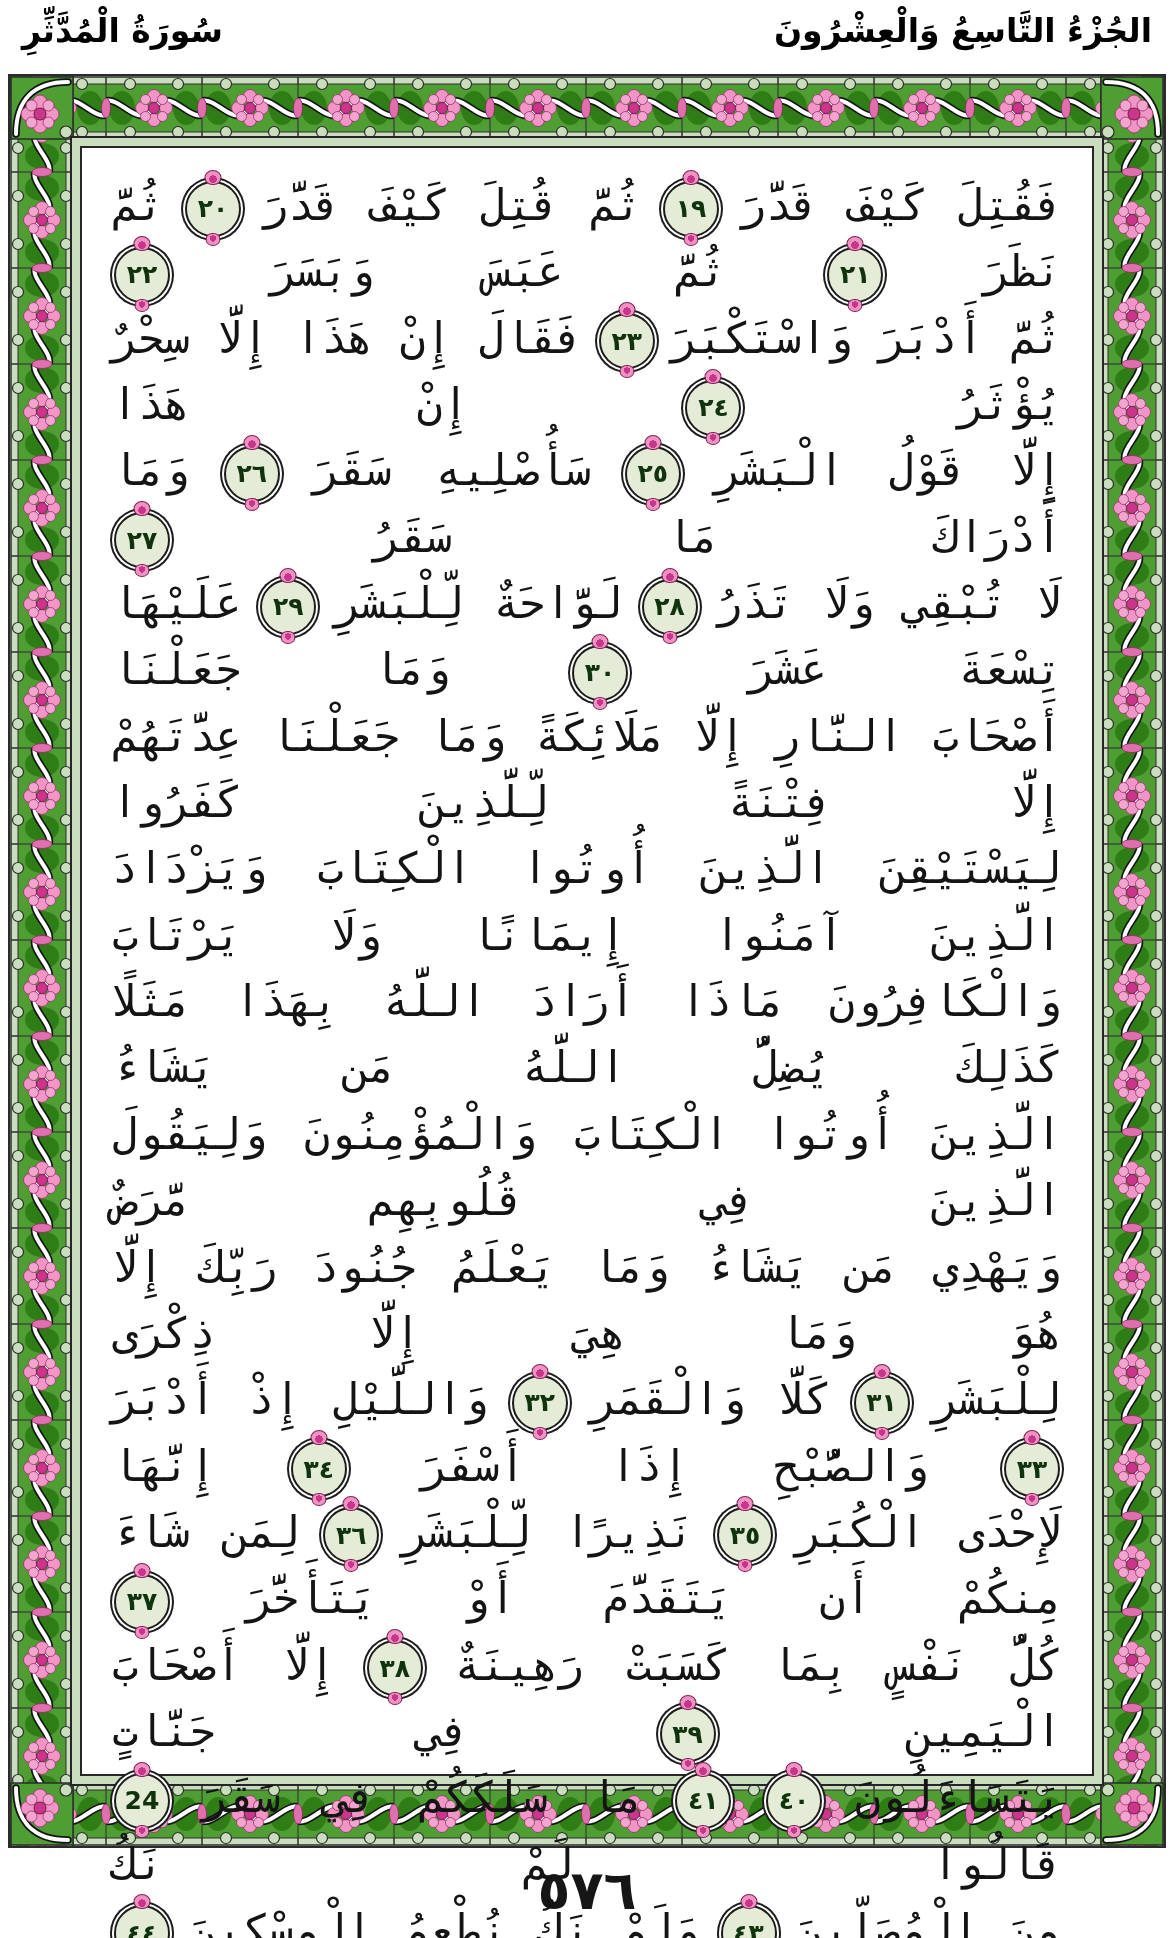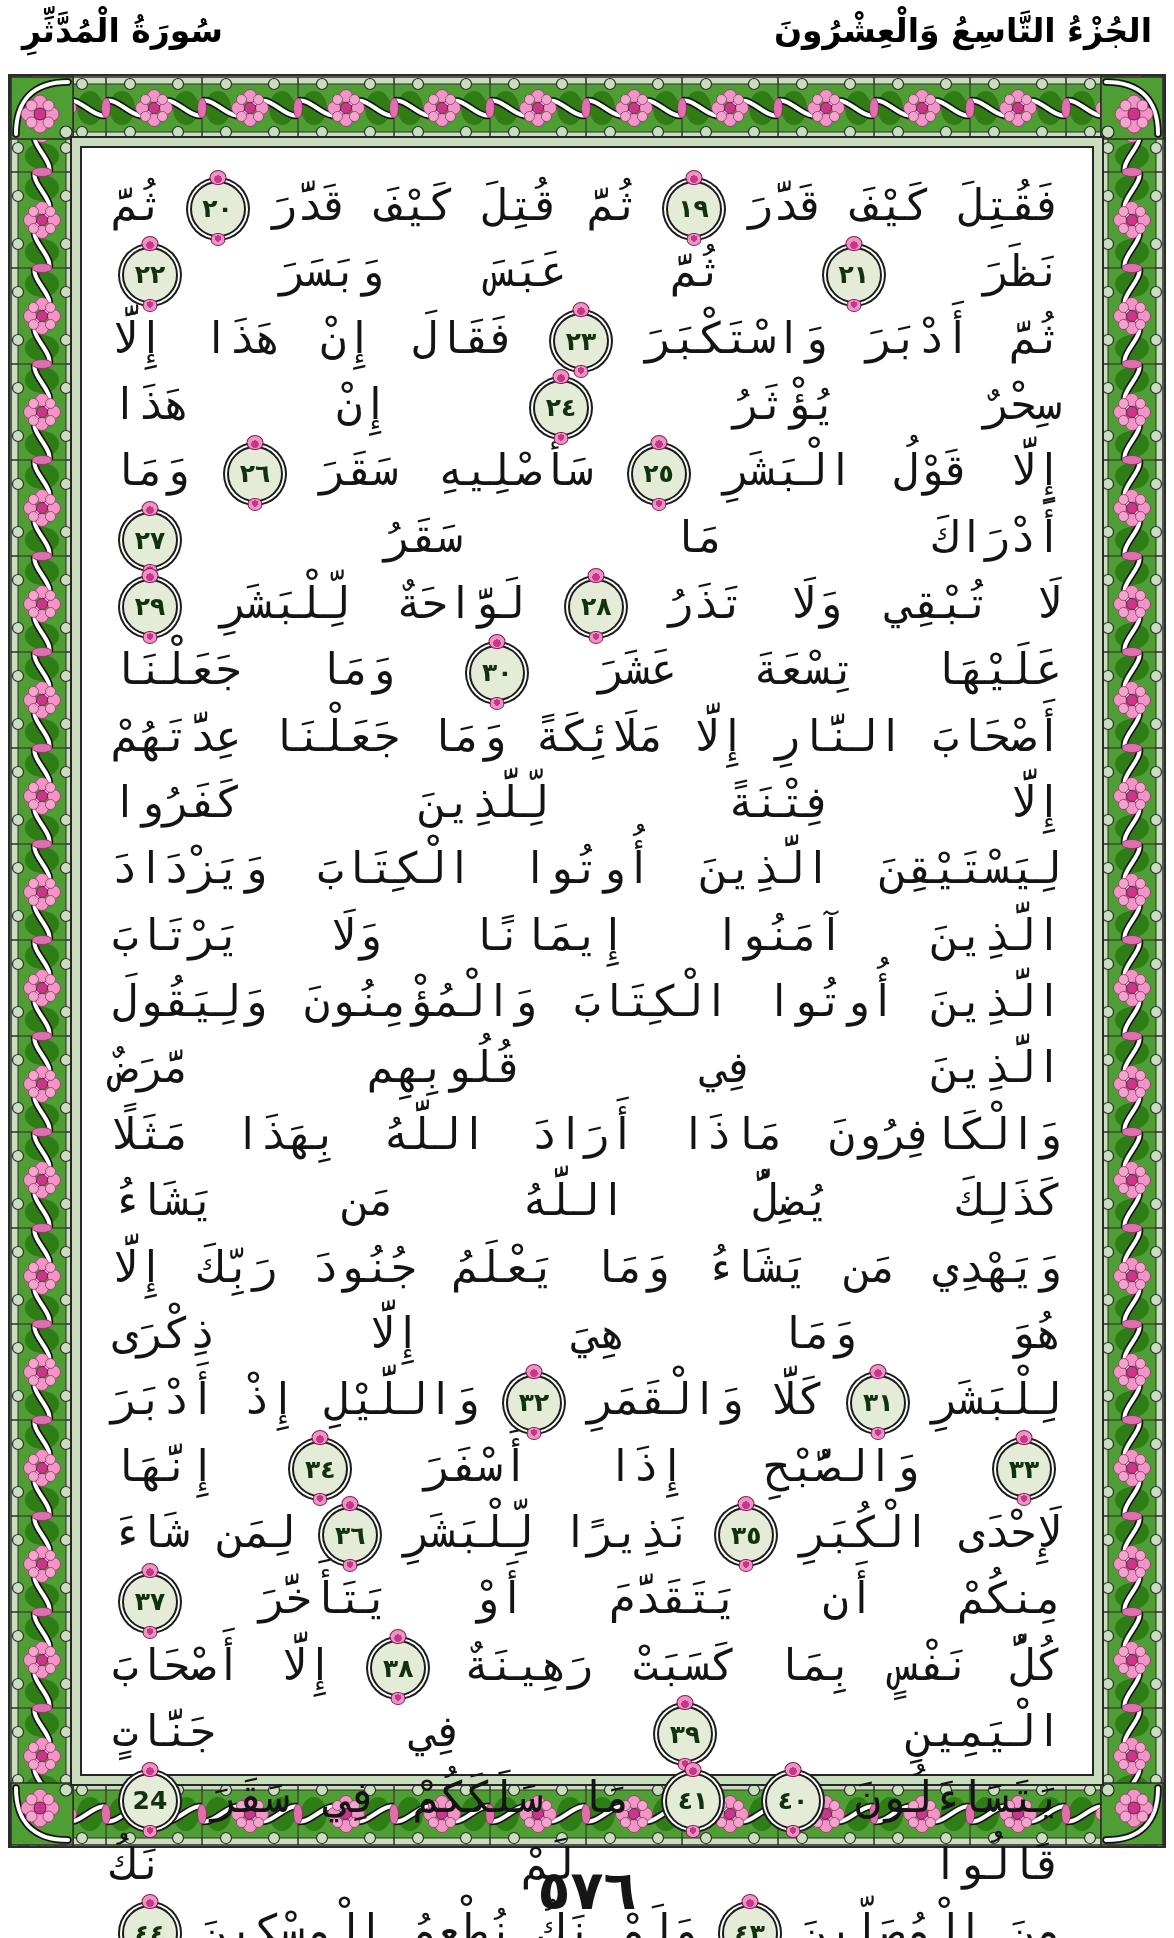--- a/index.html
+++ b/index.html
@@ -48,21 +48,21 @@
     font-size:43px; color:#141414; line-height:1.45;
     font-family:"DejaVu Sans", sans-serif;
   }
   .line .txt{white-space:normal;font-family:Liberation Mono, monospace;}
   
   .vm{
     display:inline-flex; align-items:center; justify-content:center;
     width:52px; height:52px; border-radius:50%;
     background:#e4ecd7; border:2px solid #1c1c1c;
     box-shadow:0 0 0 2px #ffffff, 0 0 0 4px #1c1c1c;
-    vertical-align:middle; position:relative; margin:0 10px;
+    vertical-align:middle; position:relative; margin:0 2px;
   }
   .vm::before{
     content:""; position:absolute; top:-13px; left:50%; transform:translateX(-50%);
     width:15px; height:13px; border-radius:50% 50% 46% 46%;
     background:radial-gradient(circle at 50% 62%, #c8368b 0 34%, #ef93c3 35% 100%);
     border:1px solid #7e2057;
   }
   .vm::after{
     content:""; position:absolute; bottom:-11px; left:50%; transform:translateX(-50%);
     width:13px; height:11px; border-radius:46% 46% 50% 50%;
@@ -217,22 +217,22 @@
             </span></div>
           <div class="line"><span class="txt">لَا تُبْقِي وَلَا تَذَرُ</span> <span class="vm">
               <span class="vm-num">٢٨</span>
             </span> <span class="txt">لَوَّاحَةٌ لِّلْبَشَرِ</span> <span class="vm">
               <span class="vm-num">٢٩</span>
             </span> <span class="txt">عَلَيْهَا تِسْعَةَ عَشَرَ</span> <span class="vm">
               <span class="vm-num">٣٠</span>
             </span> <span class="txt">وَمَا جَعَلْنَا</span></div>
           <div class="line"><span class="txt">أَصْحَابَ النَّارِ إِلَّا مَلَائِكَةً وَمَا جَعَلْنَا عِدَّتَهُمْ إِلَّا فِتْنَةً لِّلَّذِينَ كَفَرُوا</span></div>
           <div class="line"><span class="txt">لِيَسْتَيْقِنَ الَّذِينَ أُوتُوا الْكِتَابَ وَيَزْدَادَ الَّذِينَ آمَنُوا إِيمَانًا وَلَا يَرْتَابَ</span></div>
+          <div class="line"><span class="txt">وَالْكَافِرُونَ مَاذَا أَرَادَ اللَّهُ بِهَذَا مَثَلًا كَذَلِكَ يُضِلُّ اللَّهُ مَن يَشَاءُ</span></div>
           <div class="line"><span class="txt">الَّذِينَ أُوتُوا الْكِتَابَ وَالْمُؤْمِنُونَ وَلِيَقُولَ الَّذِينَ فِي قُلُوبِهِم مَّرَضٌ</span></div>
-          <div class="line"><span class="txt">وَالْكَافِرُونَ مَاذَا أَرَادَ اللَّهُ بِهَذَا مَثَلًا كَذَلِكَ يُضِلُّ اللَّهُ مَن يَشَاءُ</span></div>
           <div class="line"><span class="txt">وَيَهْدِي مَن يَشَاءُ وَمَا يَعْلَمُ جُنُودَ رَبِّكَ إِلَّا هُوَ وَمَا هِيَ إِلَّا ذِكْرَى</span></div>
           <div class="line"><span class="txt">لِلْبَشَرِ</span> <span class="vm">
               <span class="vm-num">٣١</span>
             </span> <span class="txt">كَلَّا وَالْقَمَرِ</span> <span class="vm">
               <span class="vm-num">٣٢</span>
             </span> <span class="txt">وَاللَّيْلِ إِذْ أَدْبَرَ</span> <span class="vm">
               <span class="vm-num">٣٣</span>
             </span> <span class="txt">وَالصُّبْحِ إِذَا أَسْفَرَ</span> <span class="vm">
               <span class="vm-num">٣٤</span>
             </span> <span class="txt">إِنَّهَا</span></div>

